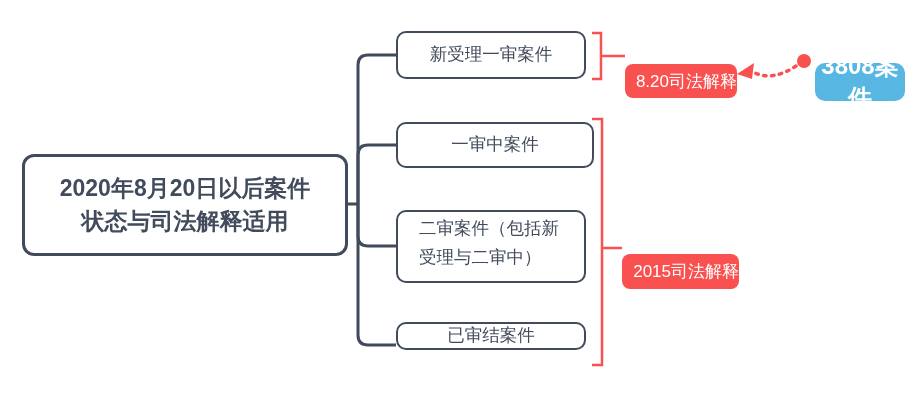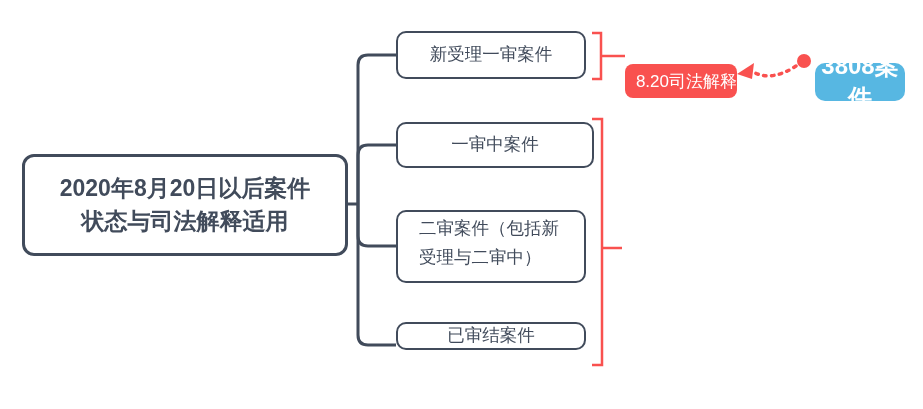--- a/index.html
+++ b/index.html
@@ -123,18 +123,21 @@
   </div>
 
   <div class="node b4">
     <span>已审结案件</span>
   </div>
 
   <div class="badge red a1">
     <span>8.20司法解释</span>
   </div>
 
+  <div class="badge red a2">
+    <span>2015司法解释</span>
+  </div>
 
   <div class="badge blue a3">
     <span>3808案件</span>
   </div>
 
 </div>
 
 </body></html>

